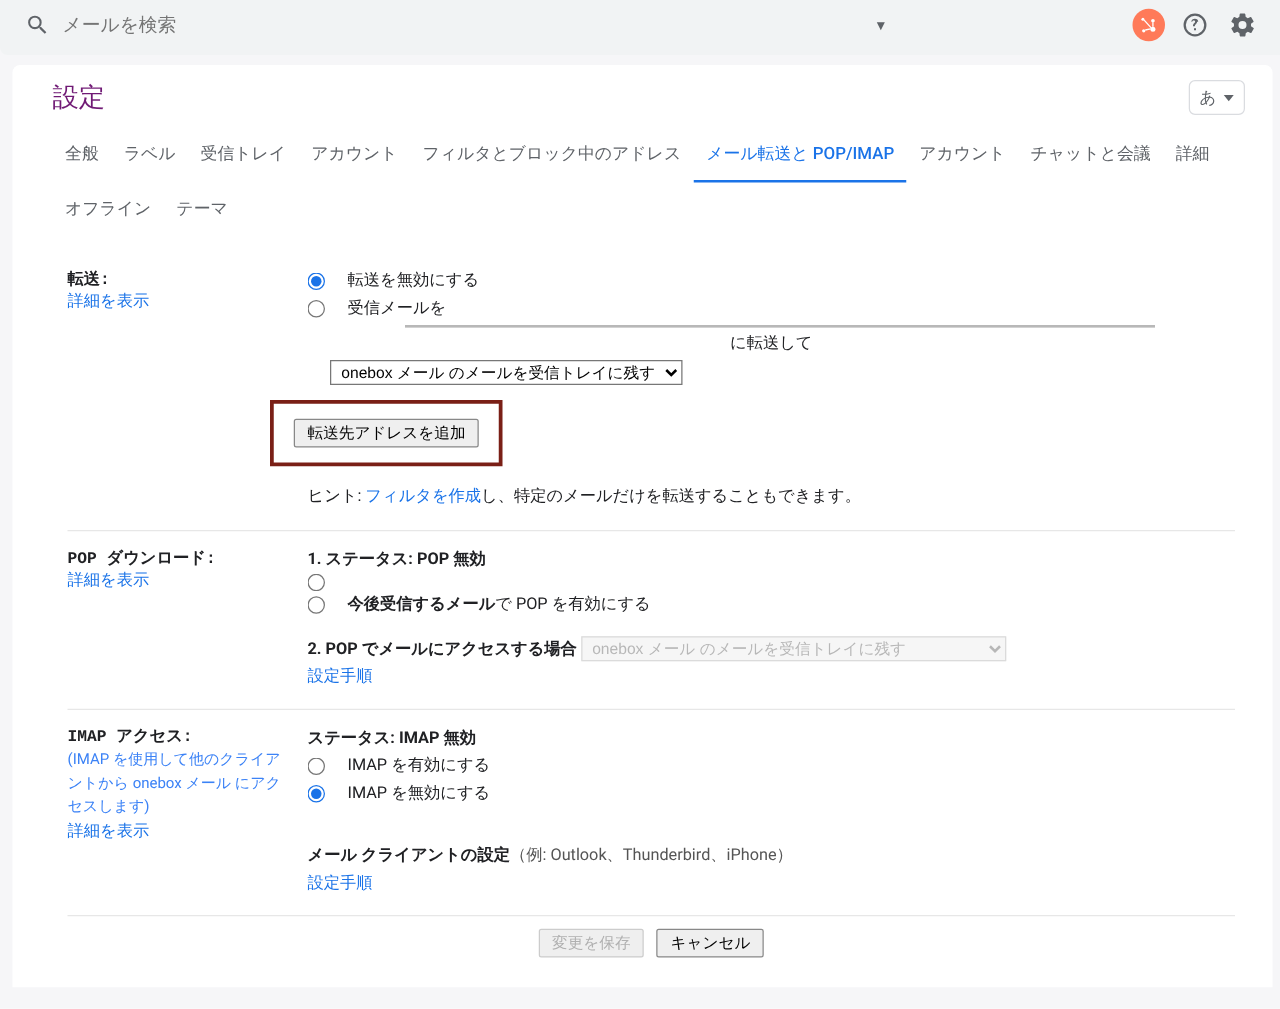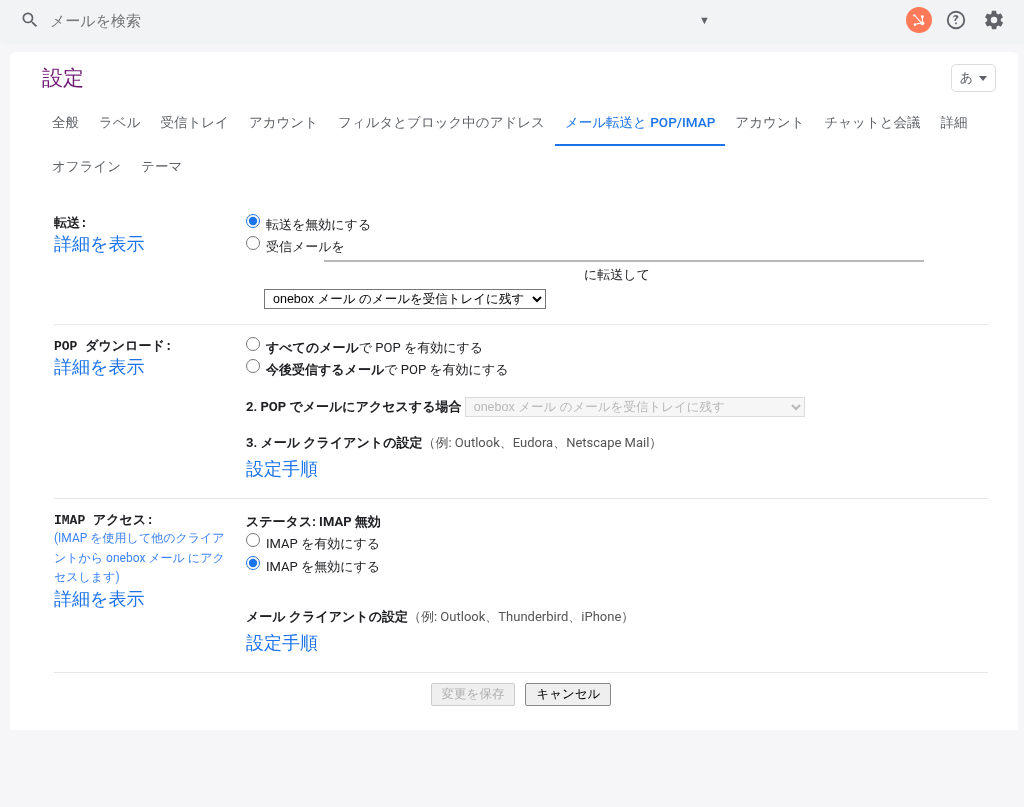--- a/index.html
+++ b/index.html
@@ -113,23 +113,23 @@
       gap: 14px;
     }
     .section:last-of-type { border-bottom: 1px solid #e7e7e7; }
     .sec-left {
       width: 178px;
       flex-shrink: 0;
       font-size: 13px;
     }
     .sec-left .heading { font-weight: 700; font-family: Liberation Mono, monospace; }
     .sec-left .subnote { font-size: 12px; color: #3b82f6; line-height: 1.6; }
-    .link { color: #1a73e8; cursor: pointer; font-size: 18px; }
+    .link { color: #1a73e8; cursor: pointer; font-size: 13px; }
     .sec-right { flex: 1; font-size: 13px; line-height: 1.7; }
-    .radio-row { display: flex; gap: 6px; }
+    .radio-row { display: flex; align-items: center; gap: 18px; }
     input[type="radio"] { accent-color: #1a73e8; margin: 0; width: 14px; height: 14px; }
     .forward-line { display: flex; align-items: center; flex-wrap: wrap; gap: 2px; margin-top: 2px; flex-direction: column;}
     .forward-mask {
       display: inline-block;
       background: #dcdcdc;
       height: 20px;
       flex: 1;
       min-width: 600px;
       border: 1px solid #b8b8b8;
       margin: 0 4px 0 18px;
@@ -256,46 +256,49 @@
         </label>
         <div class="forward-line">
           <span class="forward-mask"></span>
           <span style="white-space:nowrap;">に転送して</span>
         </div>
         <div style="padding-left: 18px; margin-top:2px;">
           <select class="inline-select">
             <option>onebox メール のメールを受信トレイに残す</option>
           </select>
         </div>
+        <div class="add-btn-wrap">
+          <button class="native-btn">転送先アドレスを追加</button>
+        </div>
+        <div class="hint-line">
+          <span>ヒント: </span><span class="link">フィルタを作成</span><span>し、特定のメールだけを転送することもできます。</span>
+        </div>
       </div>
     </div>
 
     <div class="section">
       <div class="sec-left">
         <div class="heading">POP ダウンロード:</div>
         <span class="link">詳細を表示</span>
       </div>
       <div class="sec-right">
+        <div class="subhead">1. ステータス: POP 無効</div>
         <label class="radio-row">
           <input type="radio" name="pop" style="">
-          <span><b>すべてのメール</b><span>で POP を有効にする</span></span>
         </label>
         <label class="radio-row">
           <input type="radio" name="pop" style="">
           <span><b>今後受信するメール</b><span>で POP を有効にする</span></span>
         </label>
         <div style="margin-top:14px;">
           <b>2. POP でメールにアクセスする場合</b>
           <select class="muted-select" disabled="">
             <option>onebox メール のメールを受信トレイに残す</option>
           </select>
         </div>
-        <div style="margin-top:14px;">
-          <span><b>3. メール クライアントの設定</b><span class="gray-small">（例: Outlook、Eudora、Netscape Mail）</span></span>
-        </div>
         <span class="link">設定手順</span>
       </div>
     </div>
 
     <div class="section">
       <div class="sec-left">
         <div class="heading">IMAP アクセス:</div>
         <div class="subnote">(IMAP を使用して他のクライアントから onebox メール にアクセスします)</div>
         <span class="link">詳細を表示</span>
       </div>

